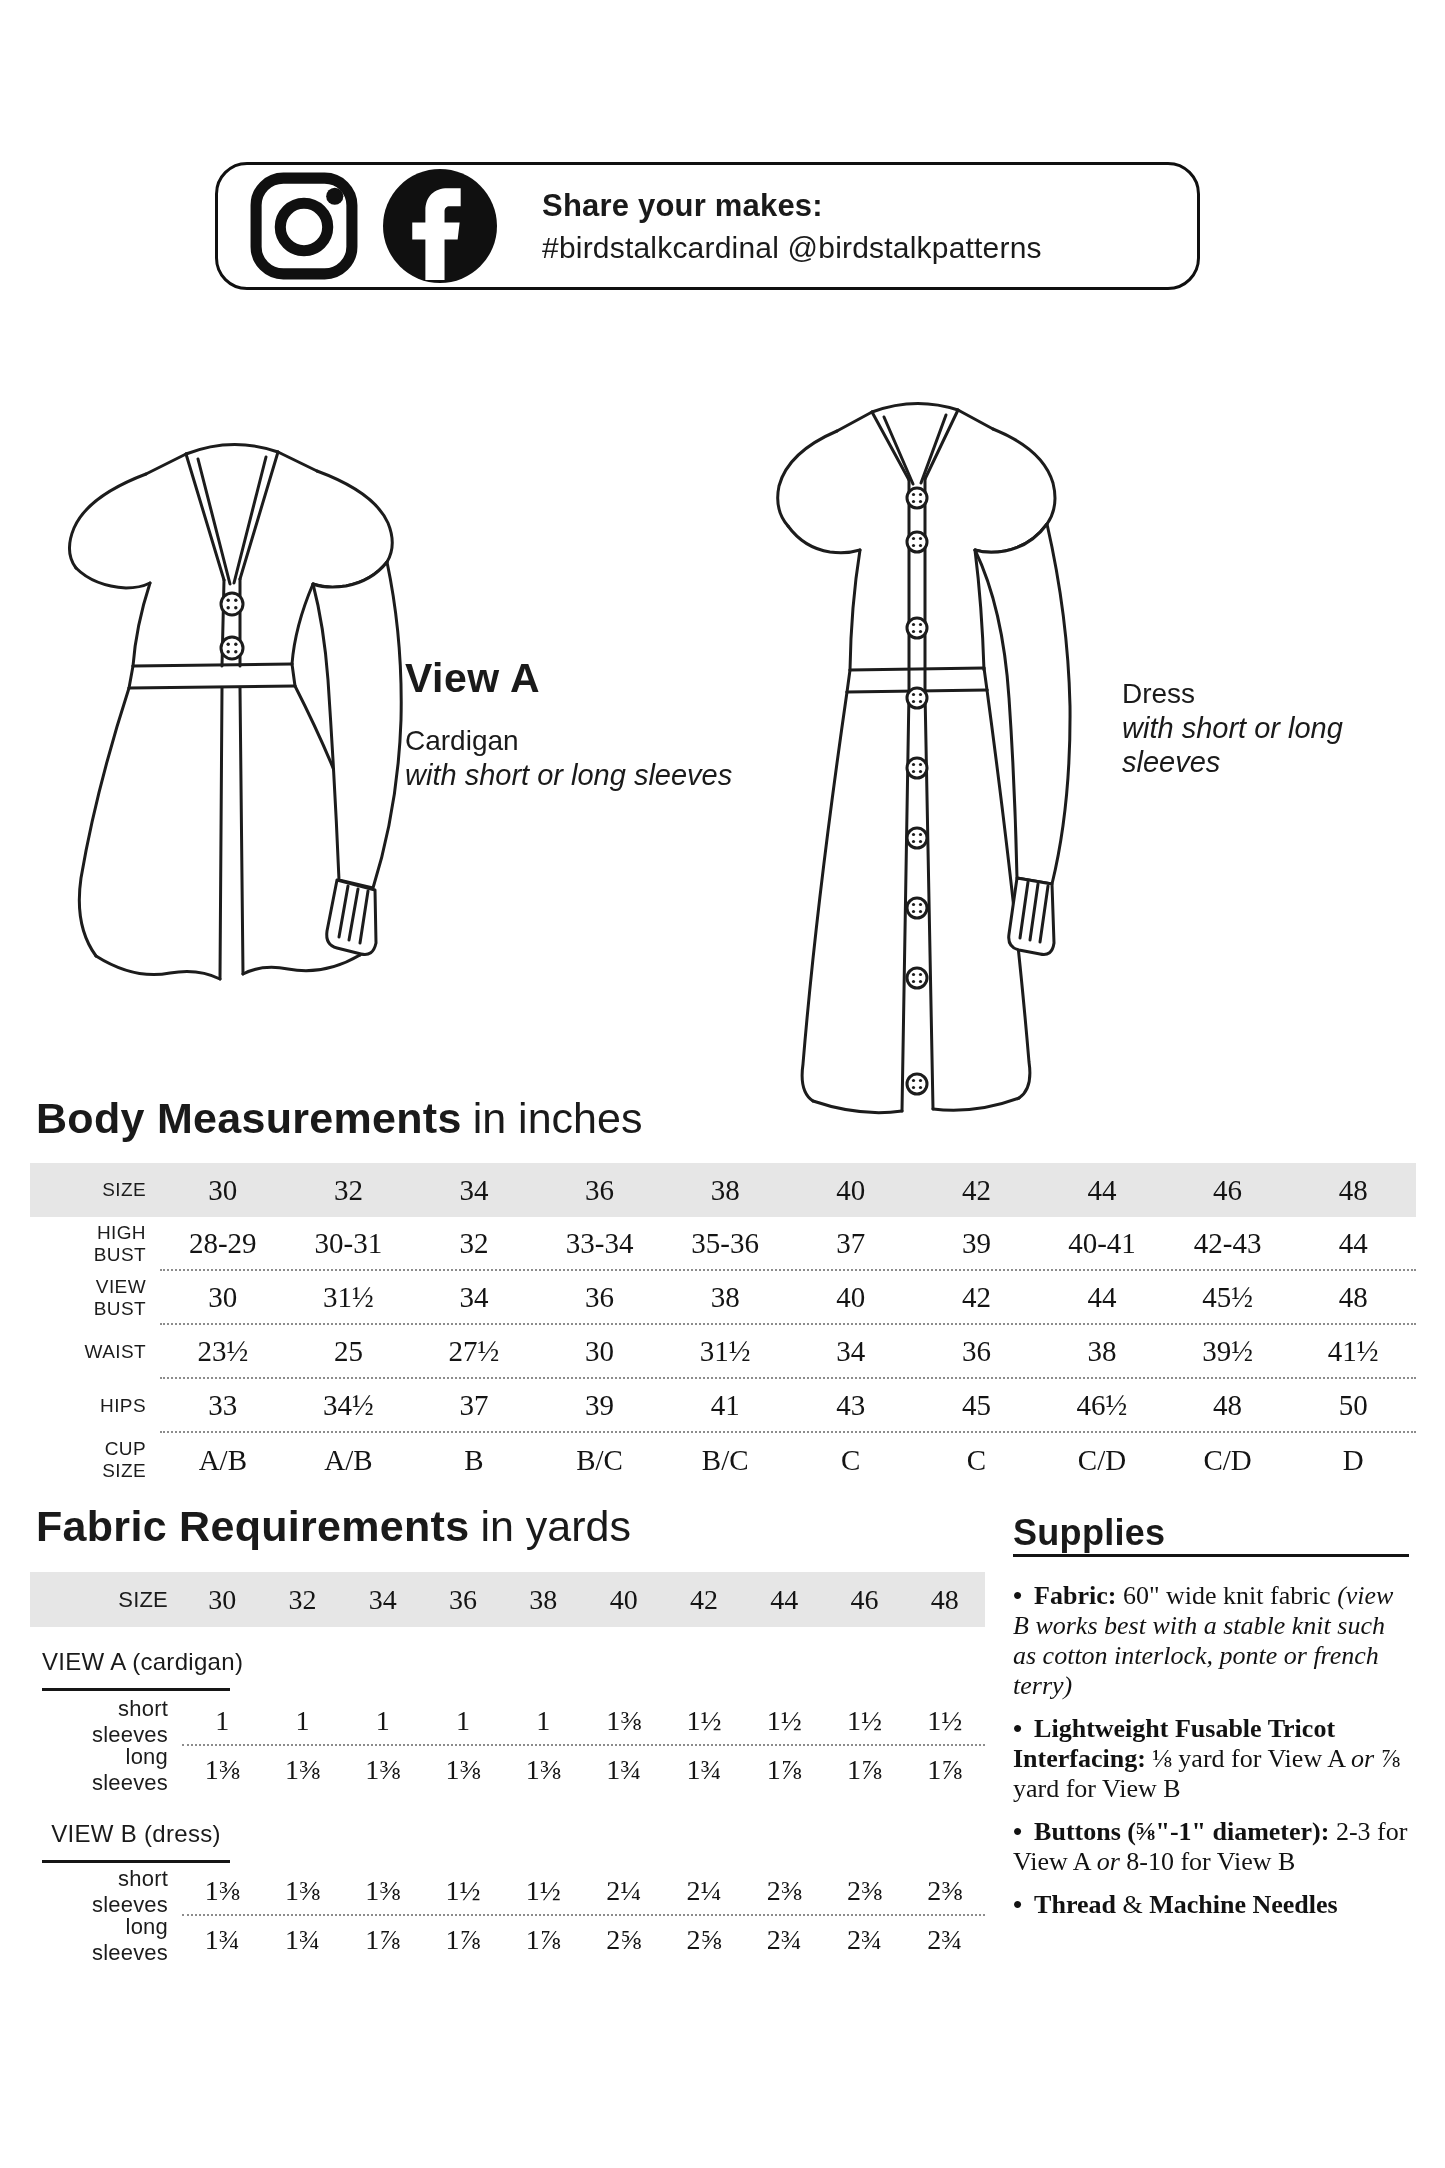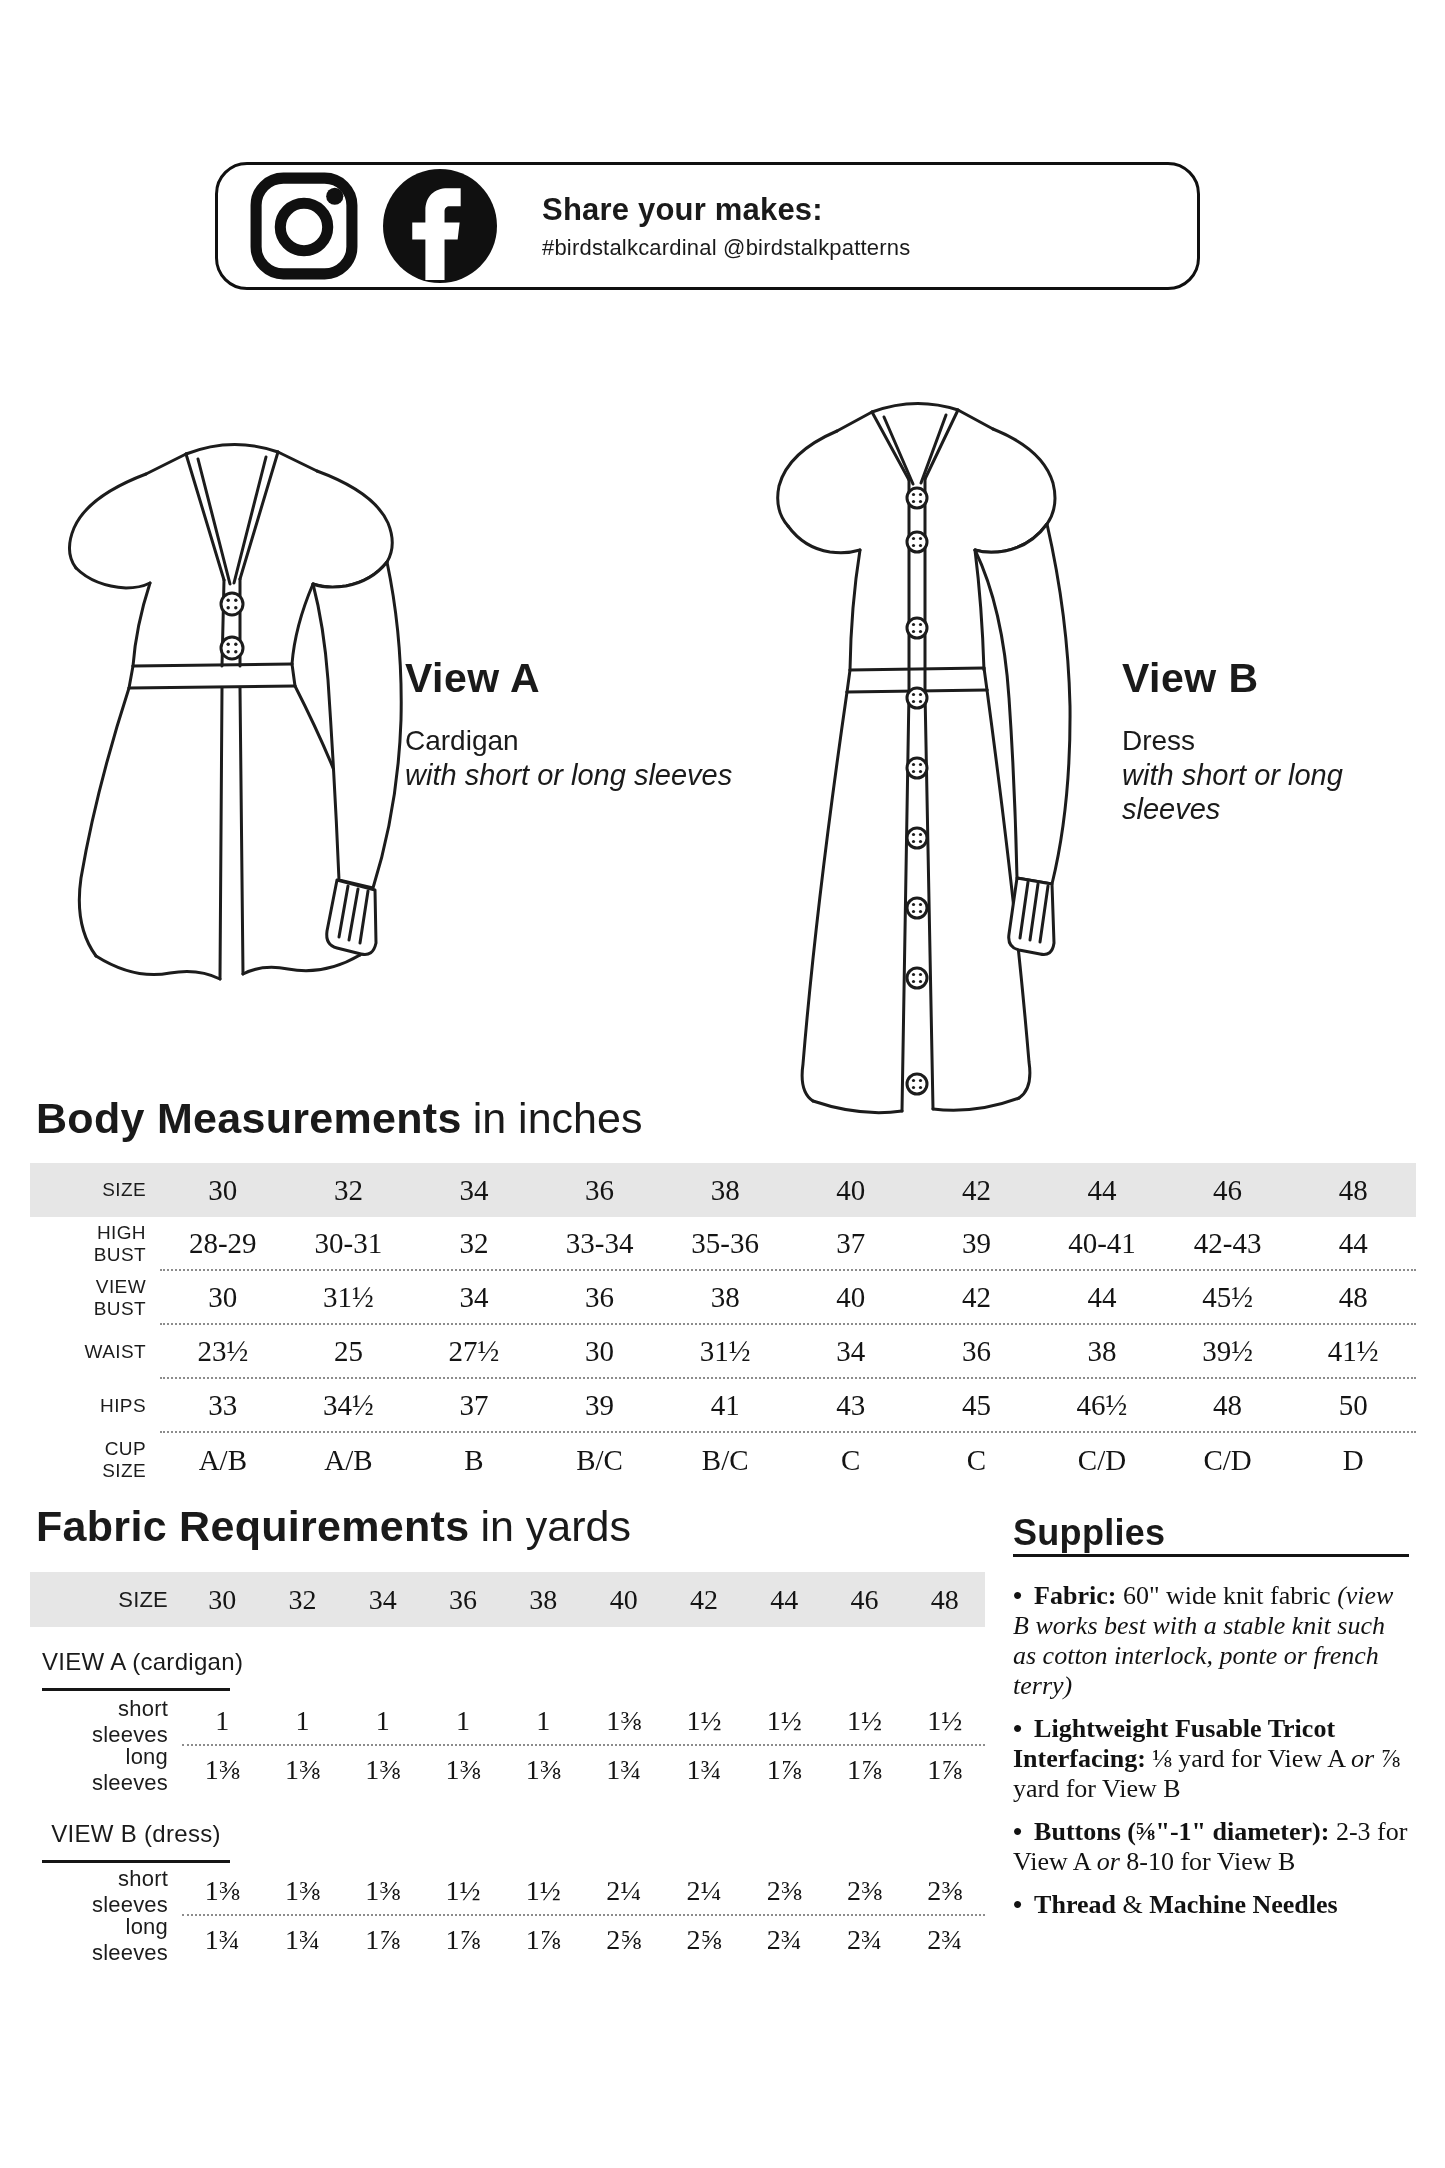--- a/index.html
+++ b/index.html
@@ -13,21 +13,21 @@
   .badge {
     position:absolute; left:215px; top:162px; width:985px; height:128px;
     border:3px solid #101010; border-radius:32px;
     display:flex; align-items:center; padding-left:28px;
   }
   .badge svg { flex:0 0 auto; }
   .badge .ig { width:116px; height:116px; margin-right:20px; }
   .badge .fb { width:116px; height:116px; margin-right:44px; }
   .badge-text { display:flex; flex-direction:column; gap:7px; }
   .badge-title { font-size:31px; font-weight:700; letter-spacing:.2px; }
-  .badge-handles { font-size:22px; font-weight:400; letter-spacing:.2px; }
+  .badge-handles { font-size:30px; font-weight:400; letter-spacing:.2px; }
 
   
   .illus { position:absolute; }
   .illus-a { left:36px; top:428px; width:390px; height:570px; }
   .illus-b { left:700px; top:386px; width:430px; height:732px; }
 
   
   .viewlabel { position:absolute; }
   .viewlabel.va { left:405px; top:655px; }
   .viewlabel.vb { left:1122px; top:655px; }
@@ -264,21 +264,20 @@
         <circle class="hole" cx="220.5" cy="701.5" r="1.6"></circle>
     </g>
   </svg>
 
   <div class="viewlabel va">
     <div class="vl-title">View A</div>
     <div class="vl-garment">Cardigan</div>
     <div class="vl-sub">with short or long sleeves</div>
   </div>
   <div class="viewlabel vb">
-    <div class="vl-title">View B</div>
     <div class="vl-garment">Dress</div>
     <div class="vl-sub">with short or long sleeves</div>
   </div>
 
   <h1 class="sec-title bm-title">
     <span class="tb">Body Measurements</span><span class="tl">in inches</span>
   </h1>
 
   <div class="bm">
     <div class="thead">

